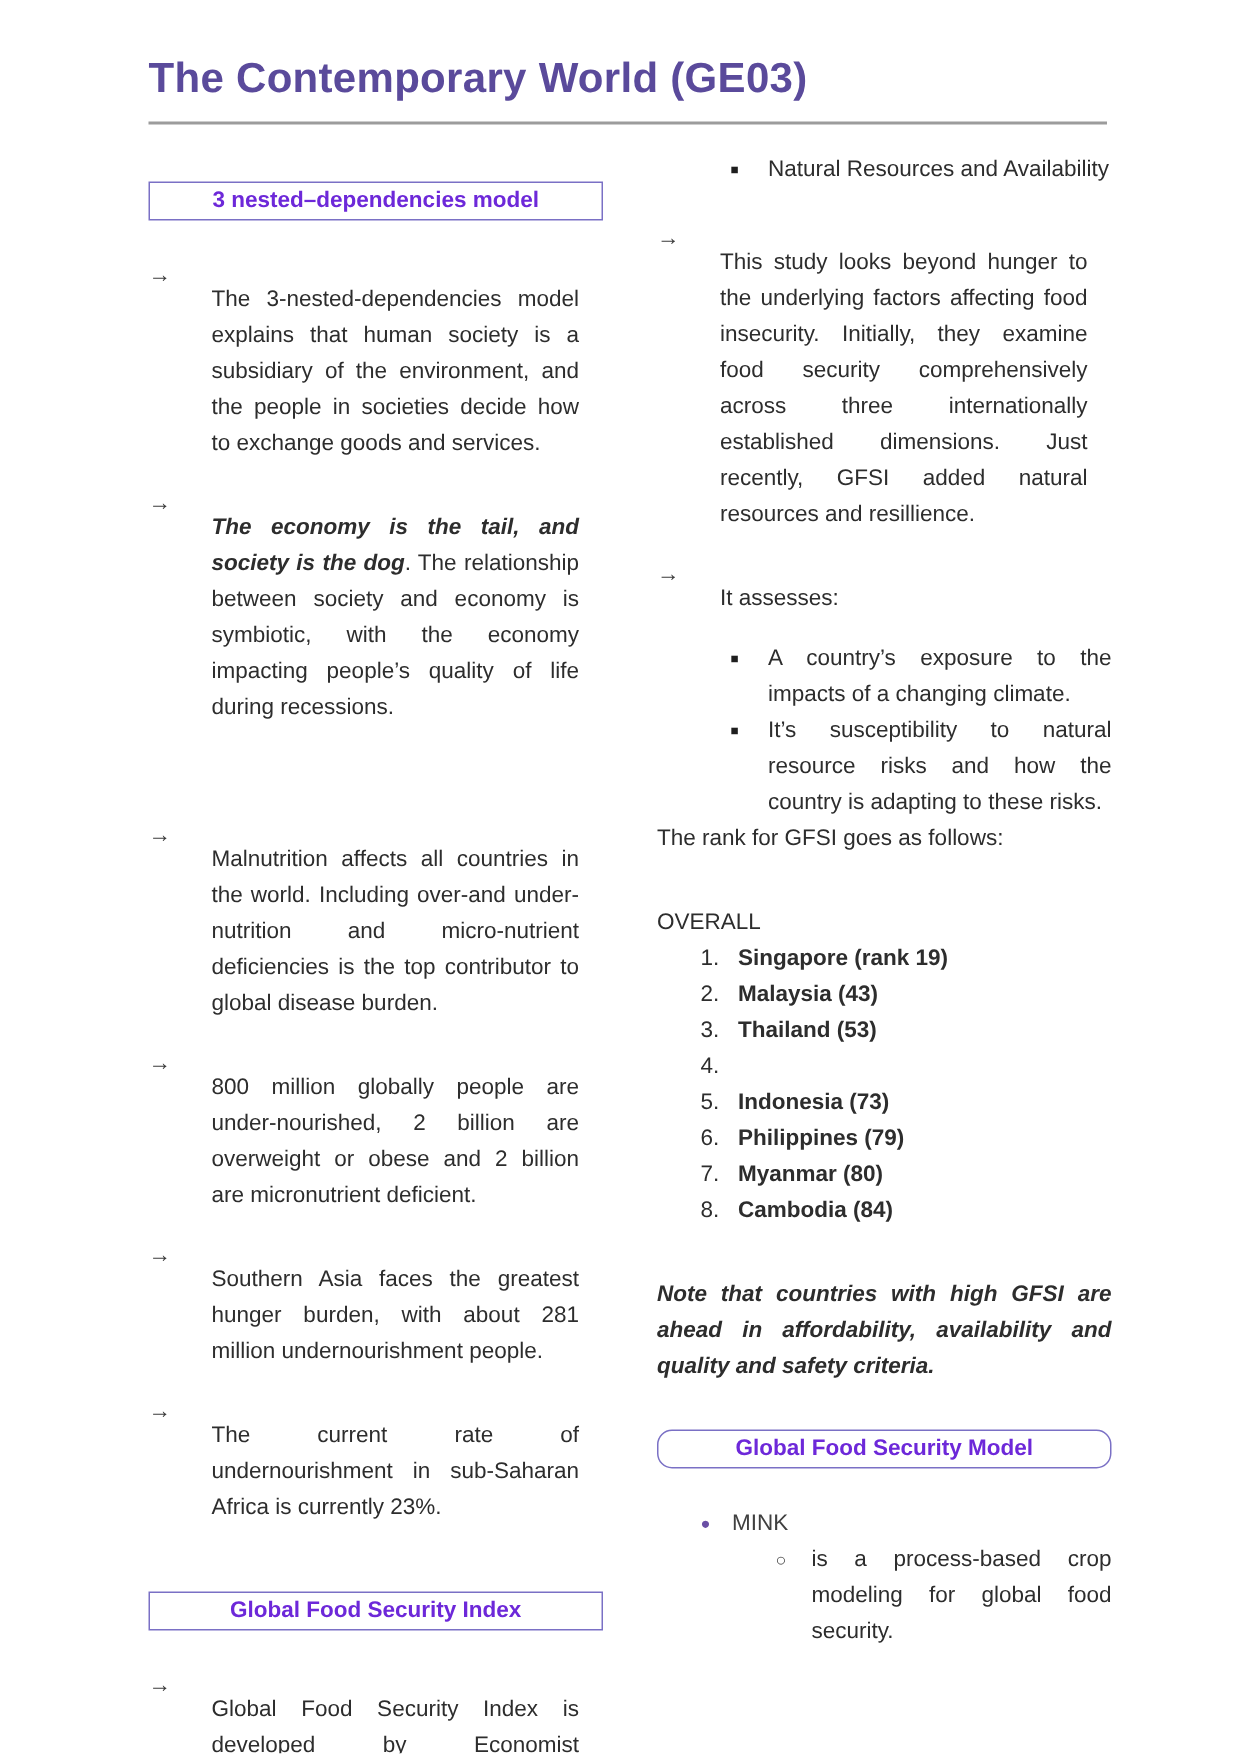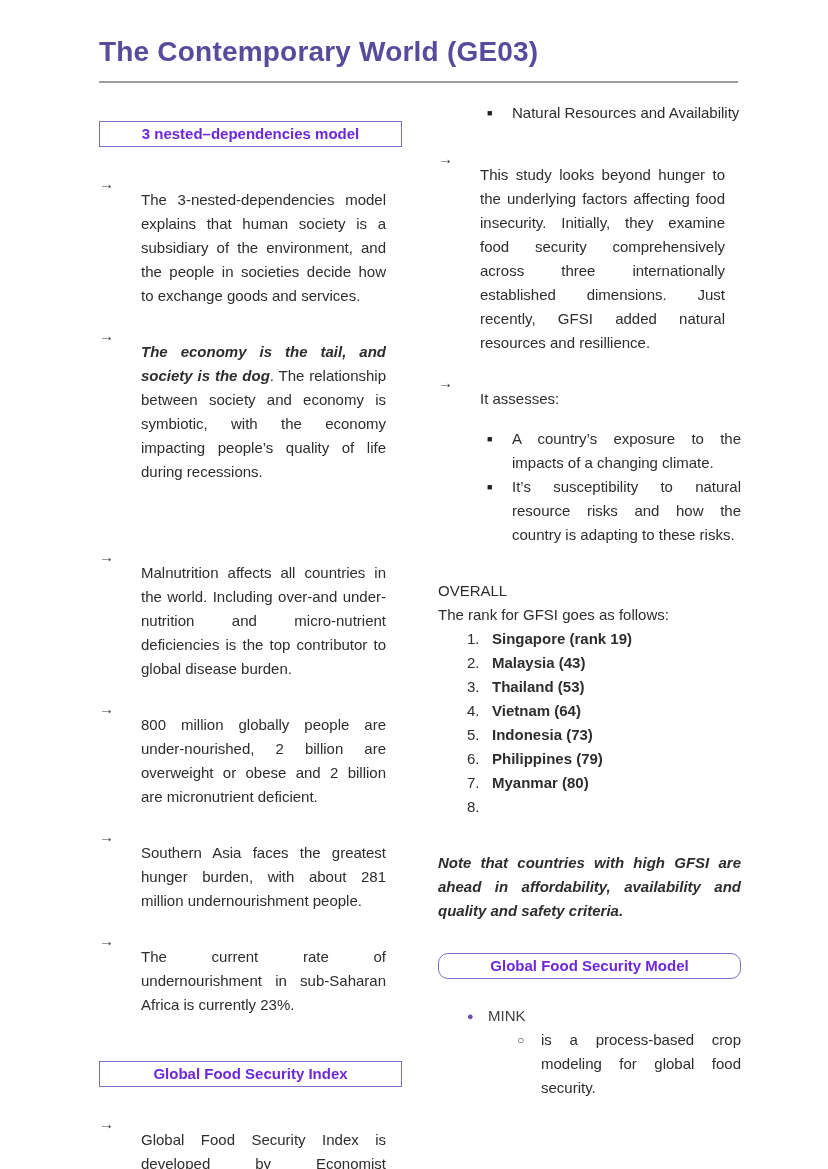--- a/index.html
+++ b/index.html
@@ -153,54 +153,54 @@
 
       <div class="sq-item">
         <span class="mk">■</span>
         <p class="tx">A country’s exposure to the impacts of a changing climate.</p>
       </div>
       <div class="sq-item">
         <span class="mk">■</span>
         <p class="tx">It’s susceptibility to natural resource risks and how the country is adapting to these risks.</p>
       </div>
 
+      <p class="plain">The rank for GFSI goes as follows:</p>
       <p class="plain mt32">OVERALL</p>
-      <p class="plain">The rank for GFSI goes as follows:</p>
 
       <div>
         <div class="num-item">
           <span class="n">1.</span>
           <p class="tx">Singapore (rank 19)</p>
         </div>
         <div class="num-item">
           <span class="n">2.</span>
           <p class="tx">Malaysia (43)</p>
         </div>
         <div class="num-item">
           <span class="n">3.</span>
           <p class="tx">Thailand (53)</p>
         </div>
         <div class="num-item">
           <span class="n">4.</span>
-          <p class="tx">Vietnam (64)</p>
         </div>
         <div class="num-item">
           <span class="n">5.</span>
           <p class="tx">Indonesia (73)</p>
         </div>
         <div class="num-item">
           <span class="n">6.</span>
           <p class="tx">Philippines (79)</p>
         </div>
         <div class="num-item">
           <span class="n">7.</span>
           <p class="tx">Myanmar (80)</p>
         </div>
         <div class="num-item">
           <span class="n">8.</span>
+          <p class="tx">Cambodia (84)</p>
         </div>
       </div>
 
       <p class="note mt32">Note that countries with high GFSI are ahead in affordability, availability and quality and safety criteria.</p>
 
       <div class="hbox mt30">Global Food Security Model</div>
 
       <div class="mink-item mt25">
         <span class="mk">●</span>
         <p class="tx">MINK</p>

